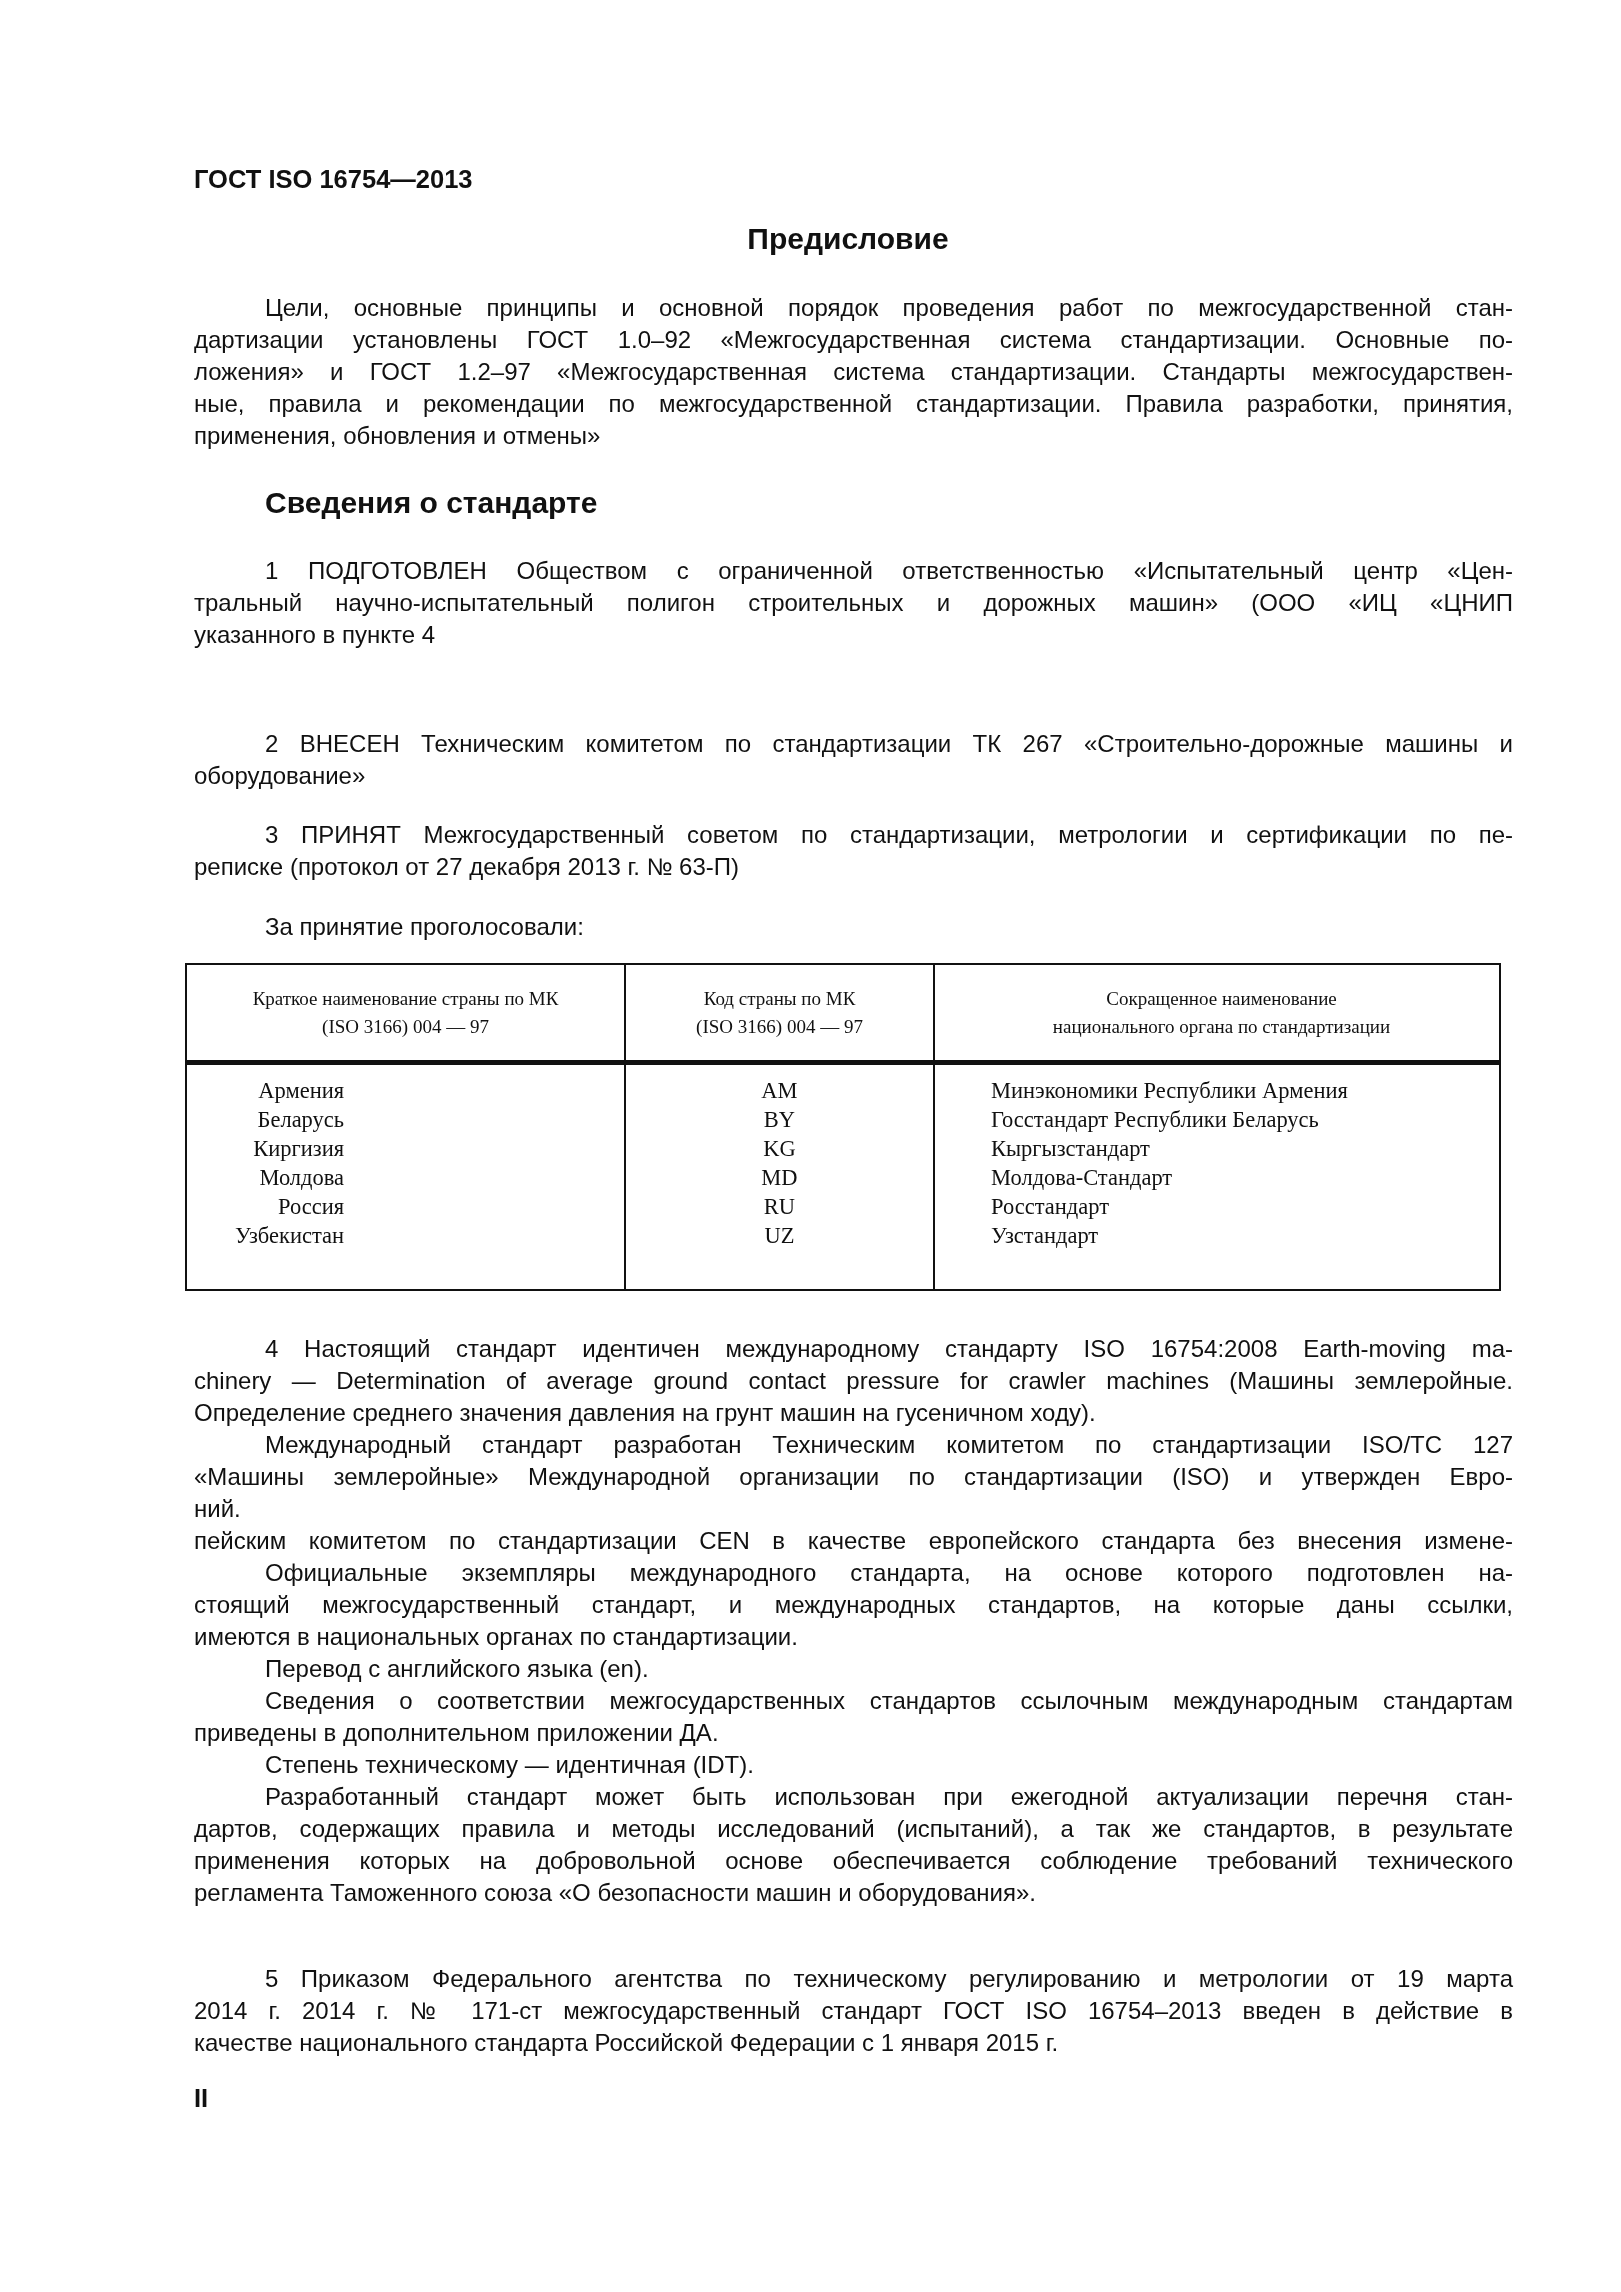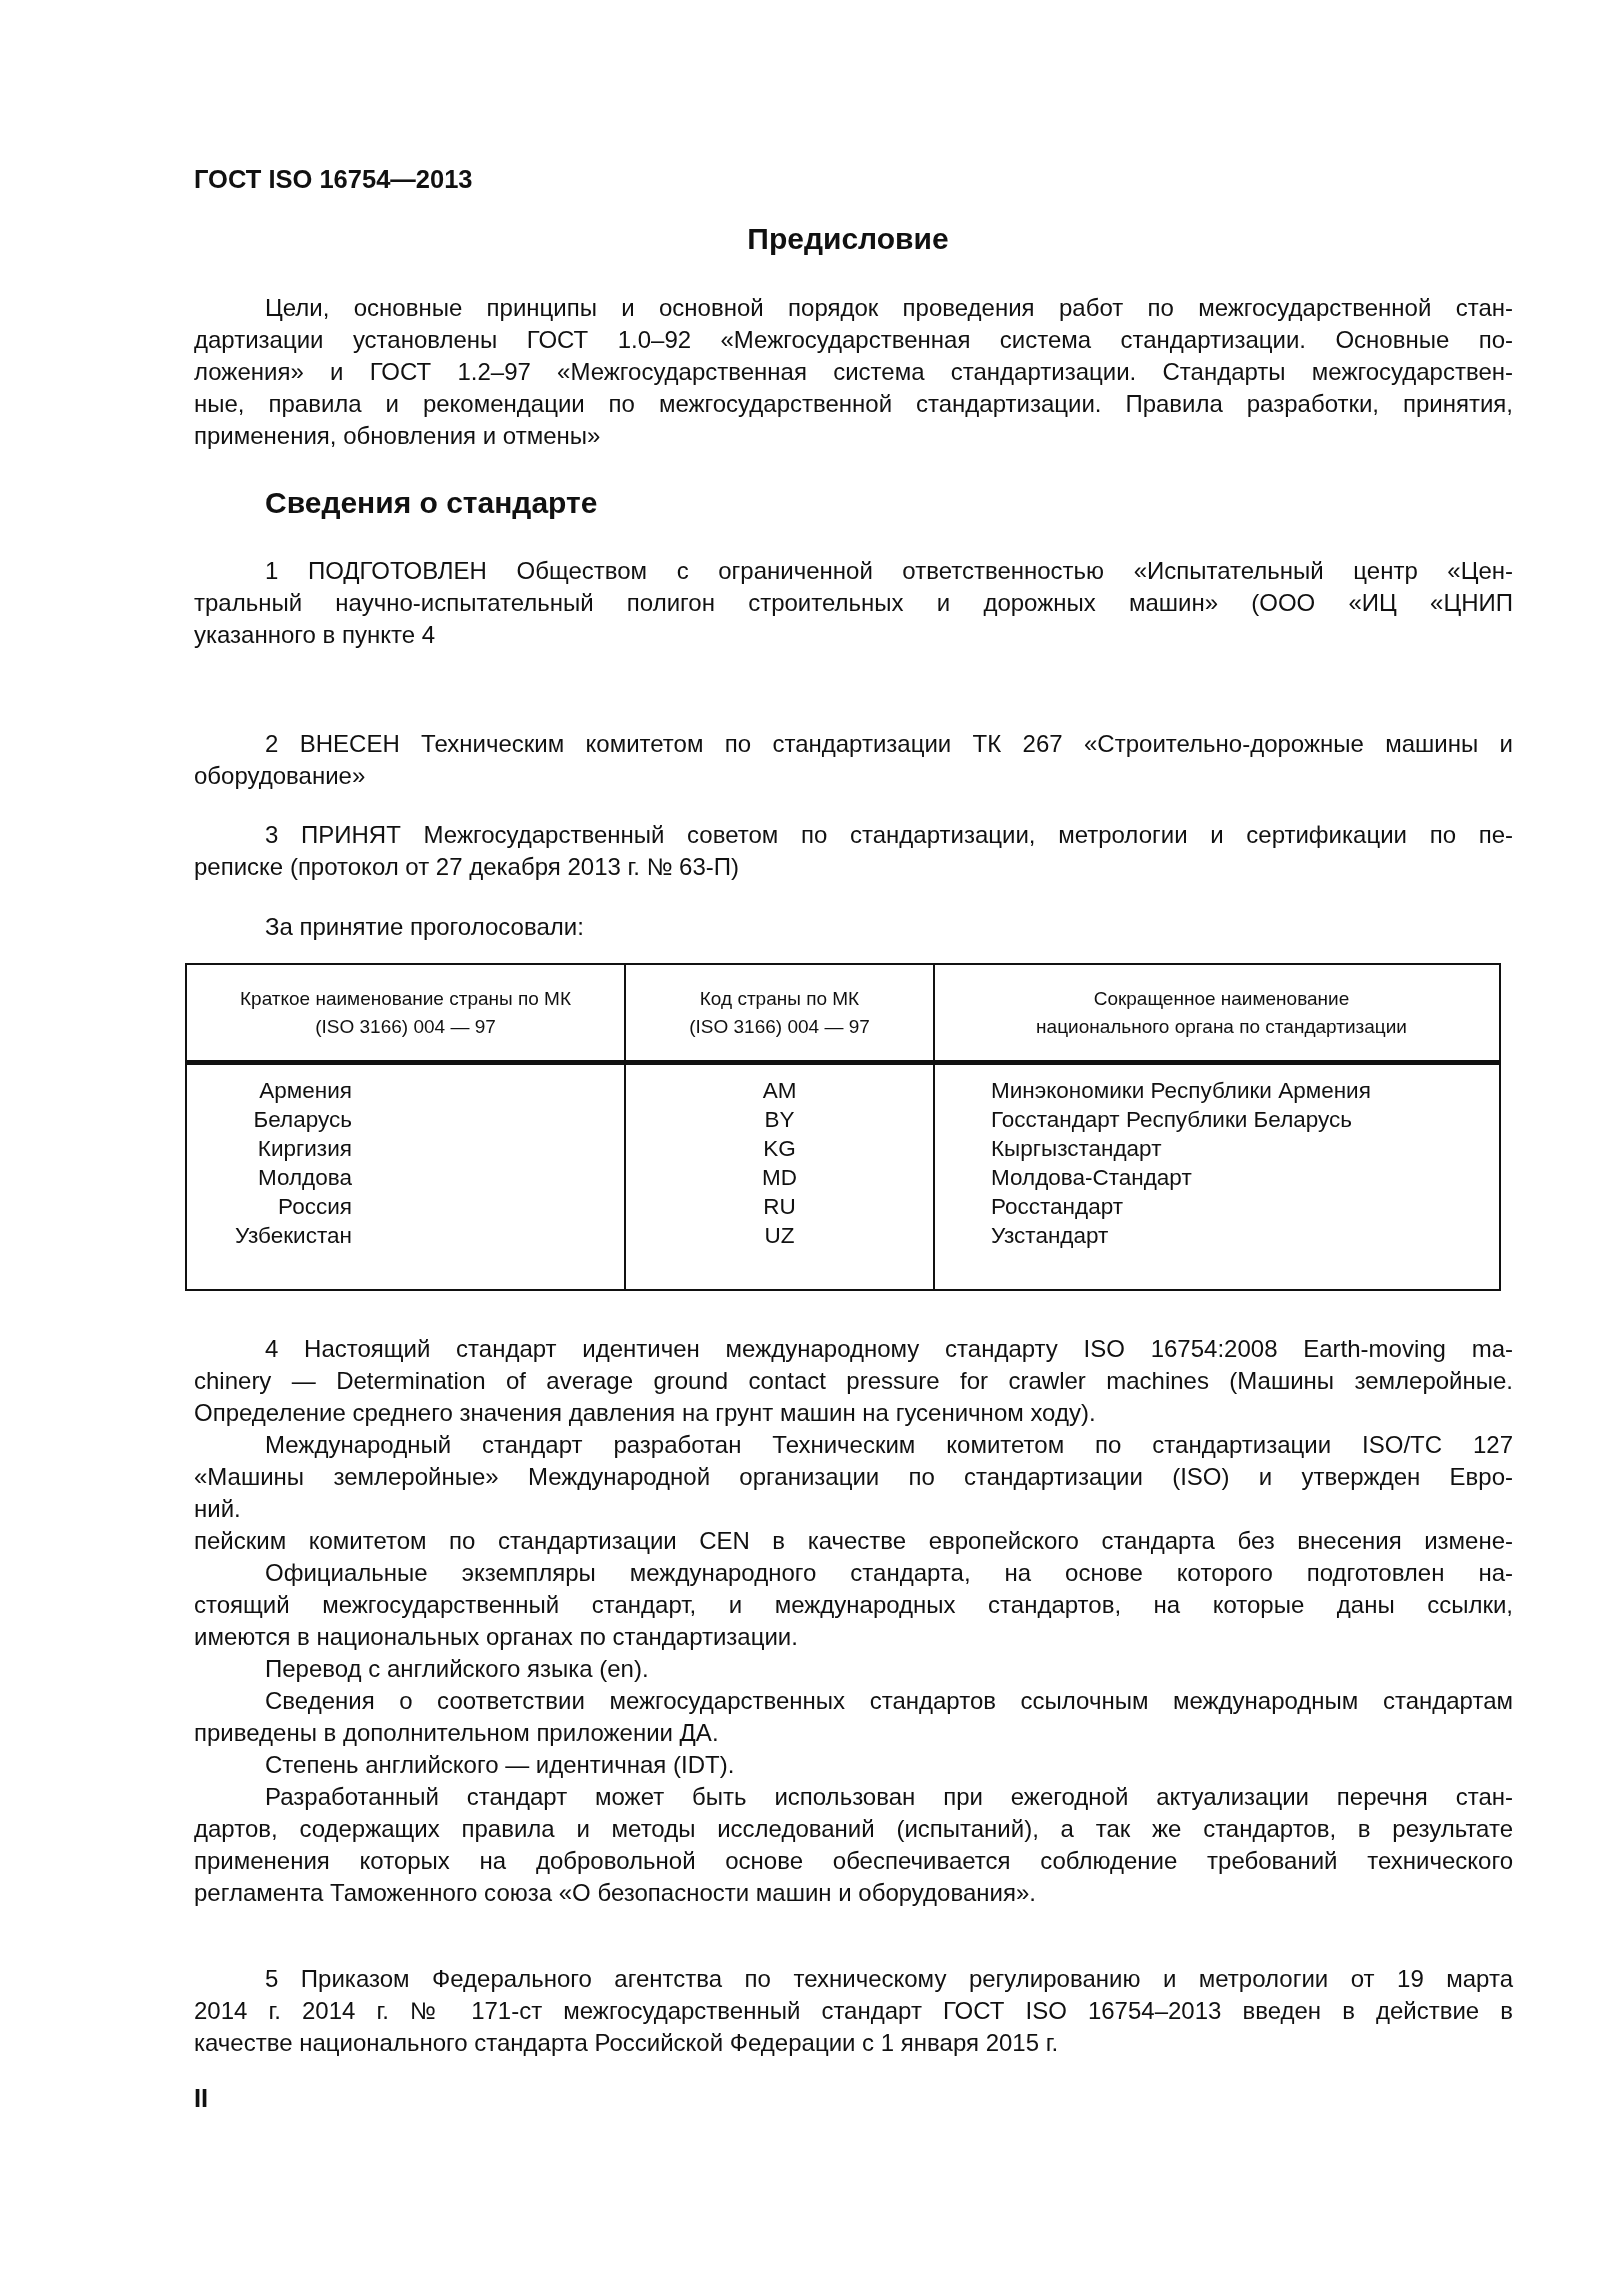--- a/index.html
+++ b/index.html
@@ -8,21 +8,21 @@
   .abs { position: absolute; }
   .doc-code { left: 194px; top: 165px; font-size: 25.5px; font-weight: bold; letter-spacing: 0px; }
   .h-preface { left: 0; width: 1696px; top: 222px; text-align: center; font-size: 30px; font-weight: bold; }
   .h-info { left: 265px; top: 486px; font-size: 30px; font-weight: bold; }
   .para { left: 194px; width: 1319px; font-size: 24px; line-height: 32px; }
   .para .line { display: block; white-space: nowrap; text-align: justify; text-align-last: justify; height: 32px; }
   .para .line.last { text-align-last: left; }
   .para .line.indent { padding-left: 71px; }
   .voted { left: 265px; top: 913px; font-size: 24px; }
 
-  .tbl { left: 185px; top: 963px; width: 1316px; height: 328px; border: 2.9px solid #111; box-sizing: border-box; }
+  .tbl { left: 185px; top: 963px; width: 1316px; height: 328px; border: 2.9px solid #111; box-sizing: border-box; font-family: Liberation Serif, serif; }
   .tbl .vline { position: absolute; top: 0; bottom: 0; width: 2px; background: #111; }
   .tbl .hsep { position: absolute; left: 0; right: 0; top: 95px; height: 4.9px; background: #111; }
   .tbl .hcell { position: absolute; top: 0; height: 95px; display: flex; flex-direction: column;
                 justify-content: center; align-items: center; font-size: 19px; line-height: 28px; text-align: center; }
   .tbl .col { position: absolute; top: 111px; font-size: 22.5px; line-height: 29px; }
   .tbl .col div { white-space: nowrap; }
   .tbl .col.center { text-align: center; }
   .page-num { left: 194px; top: 2084px; font-size: 25.5px; font-weight: bold; }
 </style>
 </head>
@@ -111,21 +111,21 @@
   <span class="line indent">Международный стандарт разработан Техническим комитетом по стандартизации ISO/TC 127</span>
   <span class="line">«Машины землеройные» Международной организации по стандартизации (ISO) и утвержден Евро-</span>
   <span class="line last">ний.</span>
   <span class="line">пейским комитетом по стандартизации CEN в качестве европейского стандарта без внесения измене-</span>
   <span class="line indent">Официальные экземпляры международного стандарта, на основе которого подготовлен на-</span>
   <span class="line">стоящий межгосударственный стандарт, и международных стандартов, на которые даны ссылки,</span>
   <span class="line last">имеются в национальных органах по стандартизации.</span>
   <span class="line indent last">Перевод с английского языка (en).</span>
   <span class="line indent">Сведения о соответствии межгосударственных стандартов ссылочным международным стандартам</span>
   <span class="line last">приведены в дополнительном приложении ДА.</span>
-  <span class="line indent last">Степень английского — идентичная (IDT).</span>
+  <span class="line indent last">Степень техническому — идентичная (IDT).</span>
   <span class="line indent">Разработанный стандарт может быть использован при ежегодной актуализации перечня стан-</span>
   <span class="line">дартов, содержащих правила и методы исследований (испытаний), а так же стандартов, в результате</span>
   <span class="line">применения которых на добровольной основе обеспечивается соблюдение требований технического</span>
   <span class="line last">регламента Таможенного союза «О безопасности машин и оборудования».</span>
 </div>
 
 <div class="abs para" style="top:1963px;">
   <span class="line indent">5 Приказом Федерального агентства по техническому регулированию и метрологии от 19 марта</span>
   <span class="line">2014 г. 2014 г. № 171-ст межгосударственный стандарт ГОСТ ISO 16754–2013 введен в действие в</span>
   <span class="line last">качестве национального стандарта Российской Федерации с 1 января 2015 г.</span>

